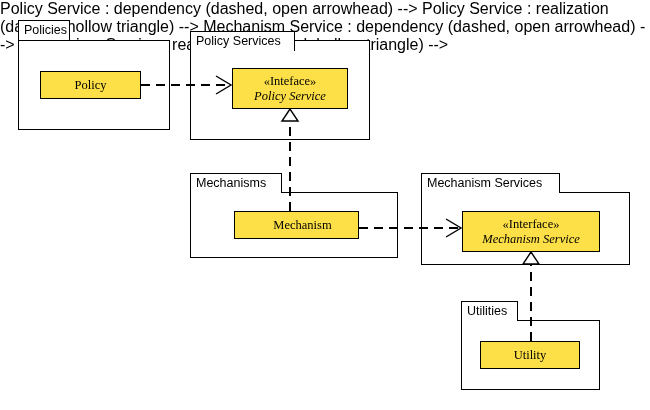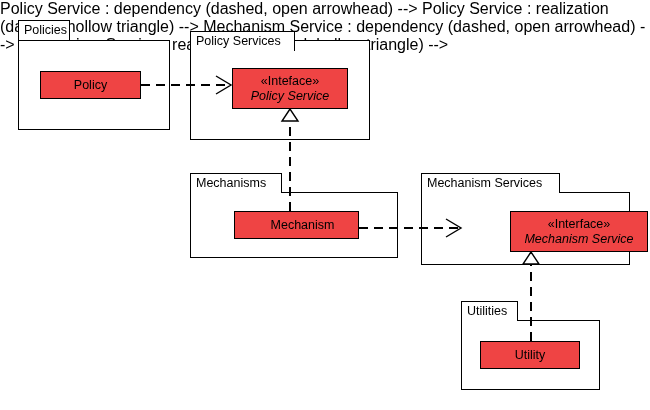--- a/index.html
+++ b/index.html
@@ -46,30 +46,31 @@
     border: 1px solid #000000;
     background: #ffffff;
     box-sizing: border-box;
     z-index: 2;
   }
 
   
   .node {
     position: absolute;
     border: 1px solid #000000;
-    background: #ef4444;
+    background: #fde047;
     box-sizing: border-box;
     display: flex;
     flex-direction: column;
     align-items: center;
     justify-content: center;
     font-size: 12.5px;
     line-height: 15px;
     z-index: 6;
     white-space: nowrap;
+    font-family: Liberation Serif, serif;
   }
   .node .stereotype {
     font-style: normal;
     text-align: center;
   }
   .node .iname {
     font-style: italic;
   }
 
   
@@ -165,21 +166,21 @@
     <span class="stereotype">«Inteface»</span>
     <span class="iname">Policy Service</span>
   </div>
 
   
   <div class="node" style="left:234px; top:211px; width:125px; height:28px;padding-left:12px;">
     <span class="cname">Mechanism</span>
   </div>
 
   
-  <div class="node" style="left:462px; top:211px; width:138px; height:41px;margin-left:48px;">
+  <div class="node" style="left:462px; top:211px; width:138px; height:41px;">
     <span class="stereotype">«Interface»</span>
     <span class="iname">Mechanism Service</span>
   </div>
 
   
   <div class="node" style="left:480px; top:341px; width:100px; height:28px;">
     <span class="cname">Utility</span>
   </div>
 
 </div>

